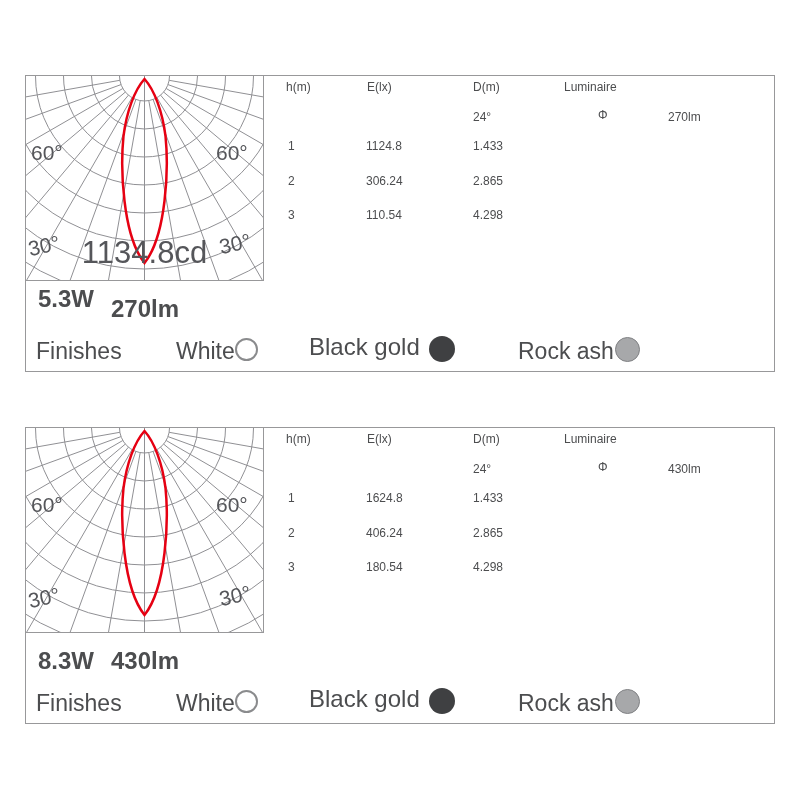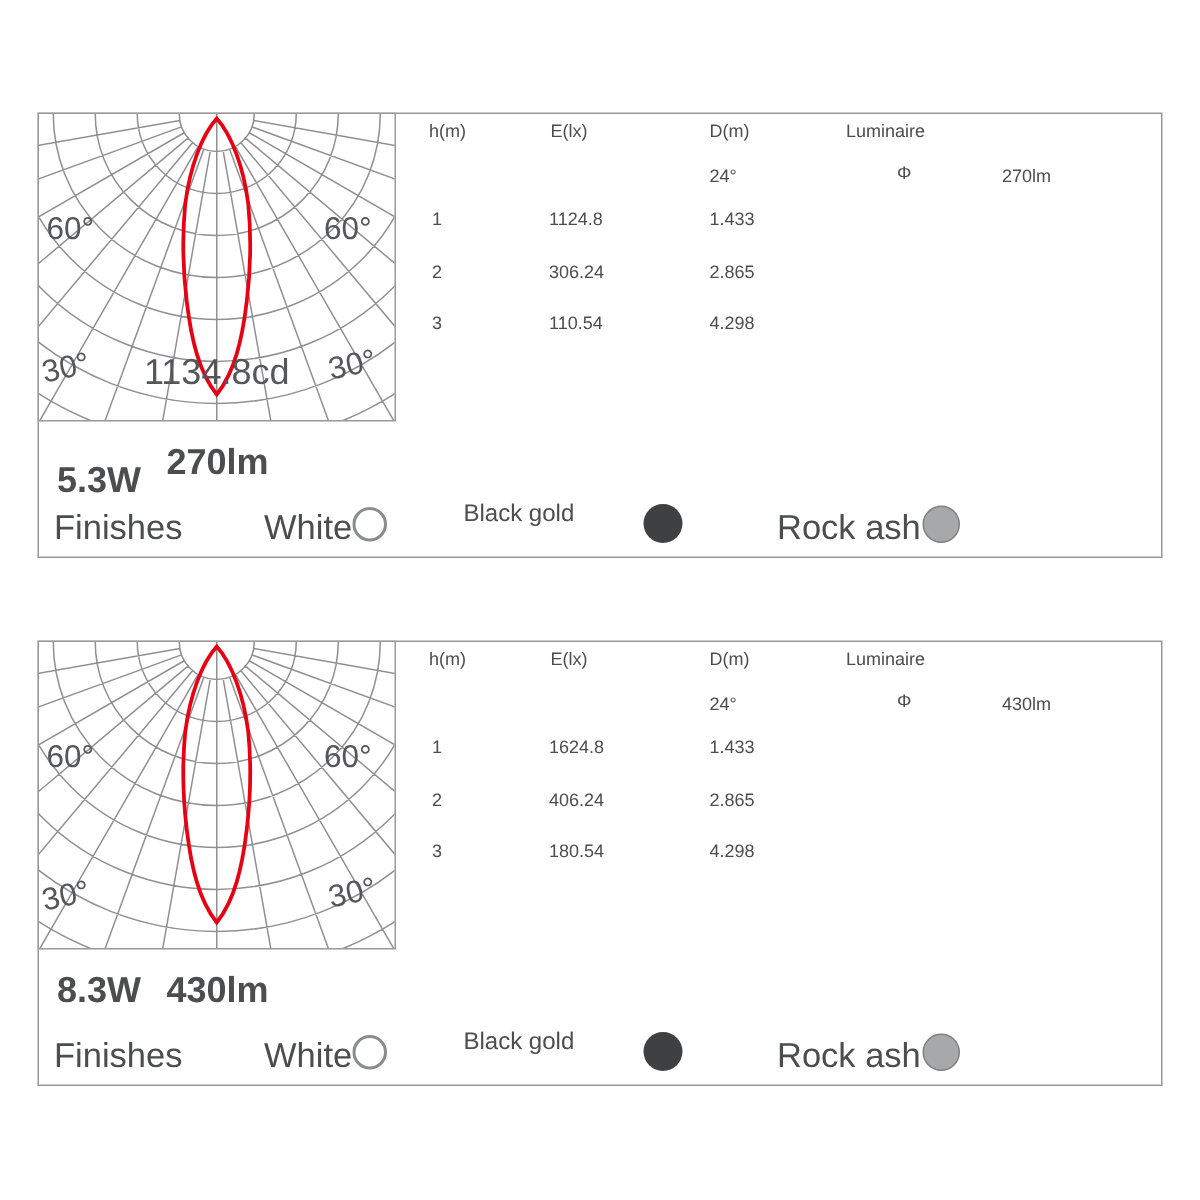--- a/index.html
+++ b/index.html
@@ -7,26 +7,26 @@
         font-family:"Liberation Sans",sans-serif;overflow:hidden;}
   .sec{position:absolute;left:25px;width:748px;height:295px;
        border:1px solid var(--border,#98989a);box-sizing:content-box;background:#fff;}
   .sec.top{top:75px;}
   .sec.bottom{top:427px;}
   .polar{position:absolute;left:-1px;top:-1px;width:239px;height:206px;
          border:1px solid var(--border,#98989a);box-sizing:border-box;background:#fff;}
   .polar svg{position:absolute;left:0;top:0;display:block;}
   .plabel{position:absolute;font-size:21px;color:var(--text2,#55565a);line-height:1;white-space:nowrap;}
   .plabel.tilt{transform:rotate(-12deg);}
-  .cd{position:absolute;left:0;right:0;text-align:center;font-size:24px;
+  .cd{position:absolute;left:0;right:0;text-align:center;font-size:31px;
       color:var(--text2,#515254);line-height:1;}
   .cell{position:absolute;font-size:12px;color:var(--text,#4c4d4f);line-height:1.15;white-space:nowrap;}
   .power{position:absolute;font-size:24px;font-weight:bold;color:var(--text,#4c4d4f);line-height:1;white-space:nowrap;}
   .fin{position:absolute;font-size:23px;color:var(--text,#4c4d4f);line-height:1.1;white-space:nowrap;}
-  .fin.bg{font-size:16px;}
+  .fin.bg{font-size:24px;}
   .swatch{position:absolute;border-radius:50%;box-sizing:border-box;}
   .swatch.white{width:23px;height:23px;border:2px solid #8a8b8d;background:#fff;}
   .swatch.dark{width:26px;height:26px;background:var(--blackgold,#3f4042);}
   .swatch.gray{width:25px;height:25px;background:var(--rockash,#a7a8aa);border:1px solid #808184;}
 </style>
 </head>
 <body>
 
 <div id="page">
 
@@ -56,21 +56,21 @@
     <div class="cell" style="left:262px;top:64px;">1</div>
     <div class="cell" style="left:340px;top:64px;">1124.8</div>
     <div class="cell" style="left:447px;top:64px;">1.433</div>
     <div class="cell" style="left:262px;top:99px;">2</div>
     <div class="cell" style="left:340px;top:99px;text-align:center;">306.24</div>
     <div class="cell" style="left:447px;top:99px;">2.865</div>
     <div class="cell" style="left:262px;top:133px;">3</div>
     <div class="cell" style="left:340px;top:133px;">110.54</div>
     <div class="cell" style="left:447px;top:133px;">4.298</div>
 
-    <div class="power" style="left:12px;top:233px;">5.3W</div>
+    <div class="power" style="left:12px;top:211px;">5.3W</div>
     <div class="power" style="left:85px;top:221px;">270lm</div>
 
     <div class="fin" style="left:10px;top:263px;">Finishes</div>
     <div class="fin" style="left:150px;top:263px;">White</div>
     <div class="swatch white" style="left:209px;top:262px;"></div>
     <div class="fin bg" style="left:283px;top:258px;">Black gold</div>
     <div class="swatch dark" style="left:403px;top:260px;"></div>
     <div class="fin" style="left:492px;top:263px;">Rock ash</div>
     <div class="swatch gray" style="left:589px;top:261px;"></div>
   </div>

